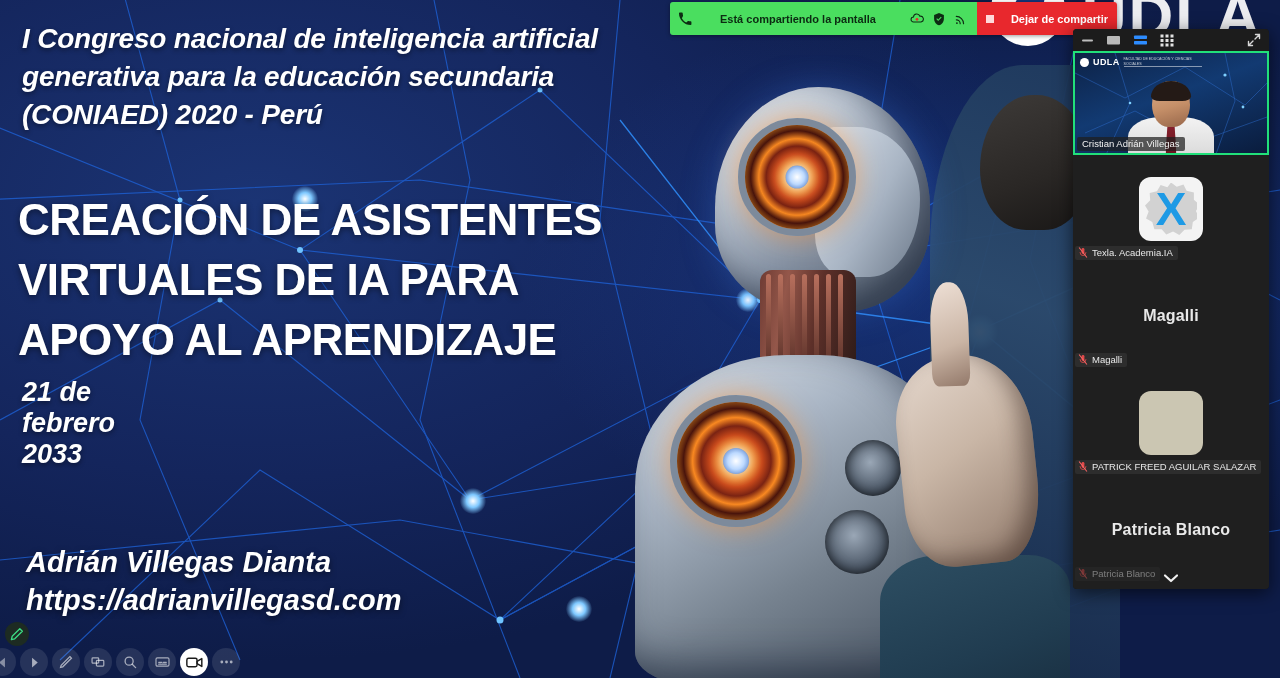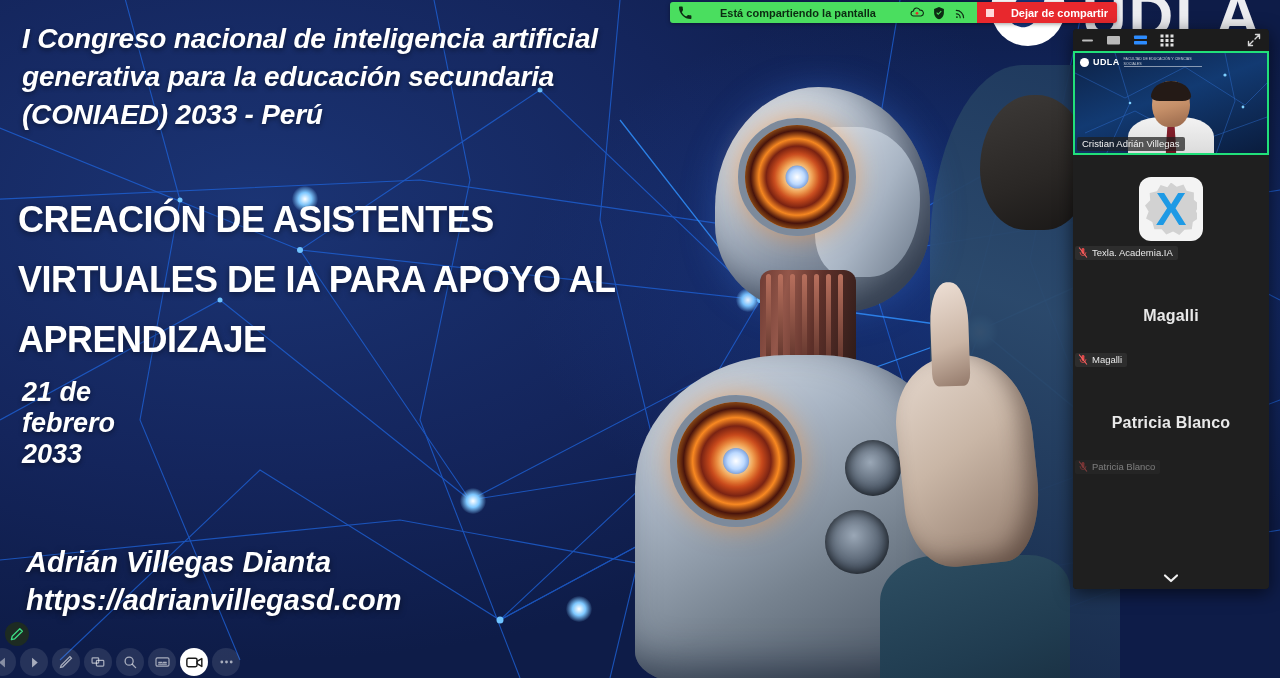--- a/index.html
+++ b/index.html
@@ -145,21 +145,21 @@
     font-size: 28px; line-height: 38px;
     font-weight: bold; font-style: italic;
     color: #ffffff;
     letter-spacing: -0.2px;
     text-shadow: 0 2px 5px rgba(0,0,0,.45);
   }
 
   .main-title {
     position: absolute; left: 18px; top: 190px;
     width: 640px;
-    font-size: 36px; line-height: 60px;
+    font-size: 44px; line-height: 60px;
     font-weight: bold;
     color: #ffffff;
     letter-spacing: -0.5px;
     text-shadow: 0 2px 6px rgba(0,0,0,.45);
   }
 
   .date-line {
     position: absolute; left: 22px; top: 377px;
     font-size: 27px; font-weight: bold; font-style: italic;
     color: #ffffff;
@@ -192,21 +192,21 @@
     content: ""; position: absolute; left: 22px; top: 18px;
     width: 28px; height: 38px;
     background: #16357a;
     border-radius: 60% 20% 55% 25%;
     transform: rotate(18deg);
   }
 
   
   .share-bar {
     position: absolute; left: 670px; top: 2px; z-index: 40;
-    height: 21px;
+    height: 33px;
     display: flex; align-items: stretch;
     border-radius: 3px; overflow: hidden;
     box-shadow: 0 1px 4px rgba(0,0,0,.4);
   }
   .share-green {
     background: #4ade5f;
     display: flex; align-items: center; gap: 8px;
     padding: 0 9px 0 8px;
   }
   .share-green .label {
@@ -455,21 +455,21 @@
       <div class="sleeve"></div>
       <div class="hand">
           <div class="finger"></div>
         </div>
     </div>
 
     <div class="udla-swoosh"></div>
     <div class="udla-mark">UDLA</div>
 
     <div class="slide-text">
-      <div class="congress-title">I Congreso nacional de inteligencia artificial generativa para la educación secundaria (CONIAED) 2033 - Perú</div>
+      <div class="congress-title">I Congreso nacional de inteligencia artificial generativa para la educación secundaria (CONIAED) 2020 - Perú</div>
       <div class="main-title">CREACIÓN DE ASISTENTES VIRTUALES DE IA PARA APOYO AL APRENDIZAJE</div>
       <div class="date-line">21 de febrero 2033</div>
       <div class="contact">
         <div>Adrián Villegas Dianta</div>
         <div>https://adrianvillegasd.com</div>
       </div>
     </div>
   </div>
 
   <div class="share-bar">
@@ -592,20 +592,31 @@
         <div class="tile-label">
           <svg class="mute-ico" viewBox="0 0 12 14">
             <path d="M6 1.2c-1 0-1.8.8-1.8 1.8v4c0 1 .8 1.8 1.8 1.8s1.8-.8 1.8-1.8V3c0-1-.8-1.8-1.8-1.8z" fill="#e04a4a"></path>
             <path d="M2.4 6.4v.8A3.6 3.6 0 0 0 6 10.8a3.6 3.6 0 0 0 3.6-3.6v-.8" fill="none" stroke="#e04a4a" stroke-width="1.1"></path>
             <path d="M1 0.6 11 13.4" stroke="#ff6565" stroke-width="1.3"></path>
           </svg>
           <span class="nm">Magalli</span>
         </div>
       </div>
 
+      <div class="tile tile-plain">
+        <div class="avatar-blank"></div>
+        <div class="tile-label">
+          <svg class="mute-ico" viewBox="0 0 12 14">
+            <path d="M6 1.2c-1 0-1.8.8-1.8 1.8v4c0 1 .8 1.8 1.8 1.8s1.8-.8 1.8-1.8V3c0-1-.8-1.8-1.8-1.8z" fill="#e04a4a"></path>
+            <path d="M2.4 6.4v.8A3.6 3.6 0 0 0 6 10.8a3.6 3.6 0 0 0 3.6-3.6v-.8" fill="none" stroke="#e04a4a" stroke-width="1.1"></path>
+            <path d="M1 0.6 11 13.4" stroke="#ff6565" stroke-width="1.3"></path>
+          </svg>
+          <span class="nm">PATRICK FREED AGUILAR SALAZAR</span>
+        </div>
+      </div>
 
       <div class="tile tile-plain">
         <span class="avatar-name-big">Patricia Blanco</span>
         <div class="tile-label dim">
           <svg class="mute-ico" viewBox="0 0 12 14">
             <path d="M6 1.2c-1 0-1.8.8-1.8 1.8v4c0 1 .8 1.8 1.8 1.8s1.8-.8 1.8-1.8V3c0-1-.8-1.8-1.8-1.8z" fill="#e04a4a"></path>
             <path d="M2.4 6.4v.8A3.6 3.6 0 0 0 6 10.8a3.6 3.6 0 0 0 3.6-3.6v-.8" fill="none" stroke="#e04a4a" stroke-width="1.1"></path>
             <path d="M1 0.6 11 13.4" stroke="#ff6565" stroke-width="1.3"></path>
           </svg>
           <span class="nm">Patricia Blanco</span>

